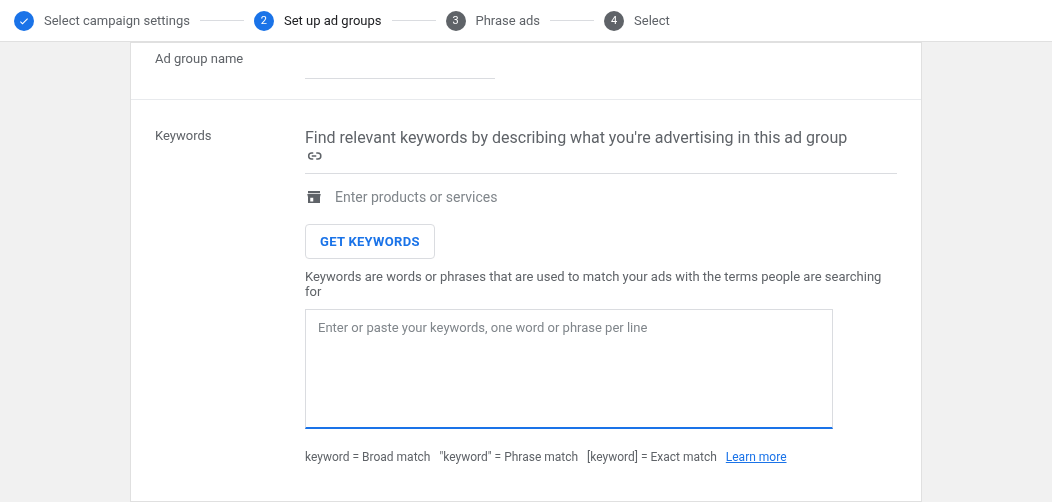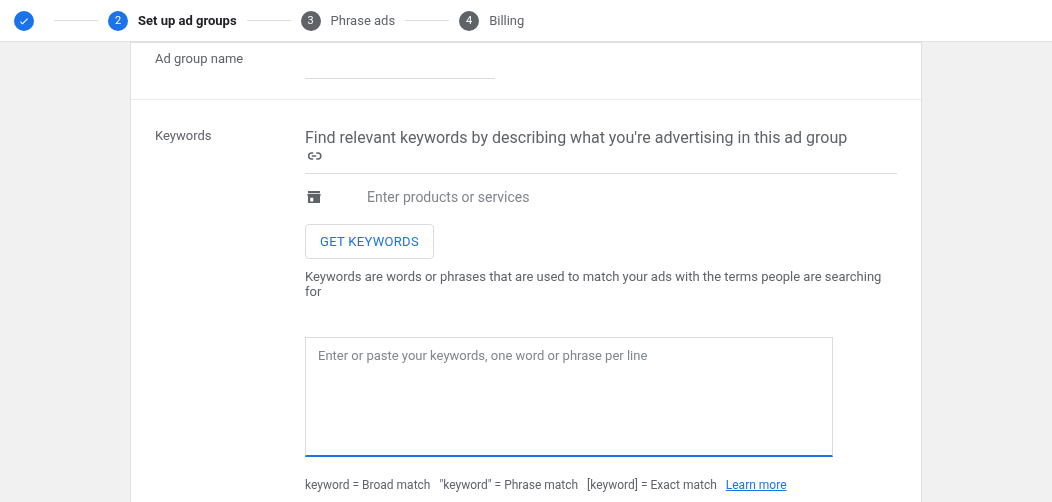--- a/index.html
+++ b/index.html
@@ -11,21 +11,21 @@
     .step { display:flex; align-items:center; }
     .badge {
       width:20px; height:20px; border-radius:50%; display:flex;
       align-items:center; justify-content:center; font-size:11px;
       margin-right:10px; color:#fff;
     }
     .badge.done { background:#1a73e8; }
     .badge.active { background:#1a73e8; }
     .badge.inactive { background:#5f6368; }
     .step-label { font-size:13px; color:#5f6368; }
-    .step-label.bold { color:#202124; font-weight:700; }
+    .step-label.bold { color:#202124; font-weight:400; }
     .check { font-size:12px; color:#fff; }
     .connector { width:44px; height:1px; background:#dadce0; margin:0 10px; }
 
     .centerer { display:flex; justify-content:center; }
     .card {
       width:792px; background:#fff; border:1px solid #e0e0e0;
       margin-top:0; min-height:460px; position:relative;
     }
 
     .form-row { display:flex; padding:0 24px; }
@@ -36,76 +36,77 @@
     .adname-input {
       width:190px; height:28px; border:none; border-bottom:1px solid #dadce0;
       font-size:14px; outline:none; background:transparent;
     }
 
     .keywords-row { padding-top:28px; padding-bottom:24px; }
     .keywords-intro { font-size:16px; color:#5f6368; }
 
     .inputline {
       display:flex; align-items:center; border-bottom:1px solid #dadce0;
-      padding-bottom:8px; margin-bottom:14px;gap:32px;
+      padding-bottom:8px; margin-bottom:14px;
     }
     .ic { width:18px; height:18px; margin-right:12px; display:flex;
           align-items:center; justify-content:center; }
     .inline-field {
       border:none; outline:none; font-size:14px; color:#202124;
       width:100%; background:transparent;
     }
     .inline-field::placeholder { color:#80868b; }
 
     .get-btn {
       display:inline-block; border:1px solid #dadce0; border-radius:4px;
-      padding:9px 14px; font-size:13px; font-weight:400; color:#1a73e8;
+      padding:9px 14px; font-size:13px; font-weight:700; color:#1a73e8;
       letter-spacing:.3px; background:#fff; margin-top:10px; cursor:pointer;
     }
 
     .kw-explain { font-size:13px; color:#5f6368; margin-top:10px; margin-bottom:10px; }
 
     .kw-textarea {
       width:528px; height:120px; border:1px solid #dadce0; padding:10px 12px;
       font-size:13px; color:#202124; resize:none; outline:none;
-      font-family:inherit; border-bottom:2px solid #1a73e8;margin-top:28px;
+      font-family:inherit; border-bottom:2px solid #1a73e8;
     }
     .kw-textarea::placeholder { color:#80868b; }
 
     .match-help { font-size:12px; color:#5f6368; margin-top:14px; line-height:1.7; }
     .learn { color:#1a73e8; margin-left:6px; font-size:12px; }
   </style>
 </head>
 <body>
 
 <div class="stepper">
   <div class="step">
     <span class="badge done">
       <svg class="check" width="12" height="12" viewBox="0 0 24 24">
           <path fill="#fff" d="M9 16.2l-3.5-3.5L4 14.2 9 19.2 20 8.2 18.5 6.7z"></path>
         </svg>
     </span>
+    <span class="step-label">Select campaign settings</span>
   </div>
   <div class="connector"></div>
 
   <div class="step">
     <span class="badge active">2</span>
     <span class="step-label bold">Set up ad groups</span>
   </div>
   <div class="connector"></div>
 
   <div class="step">
     <span class="badge inactive">3</span>
     <span class="step-label">Phrase ads</span>
   </div>
   <div class="connector"></div>
 
   <div class="step">
     <span class="badge inactive">4</span>
-    <span class="step-label">Billing</span>
+    <span class="step-label">Select</span>
   </div>
 </div>
 
 <div class="centerer">
   <div class="card">
 
     <div class="form-row adname-row">
       <div class="row-label">Ad group name</div>
       <div class="row-content">
         <input class="adname-input" value="" style="">

